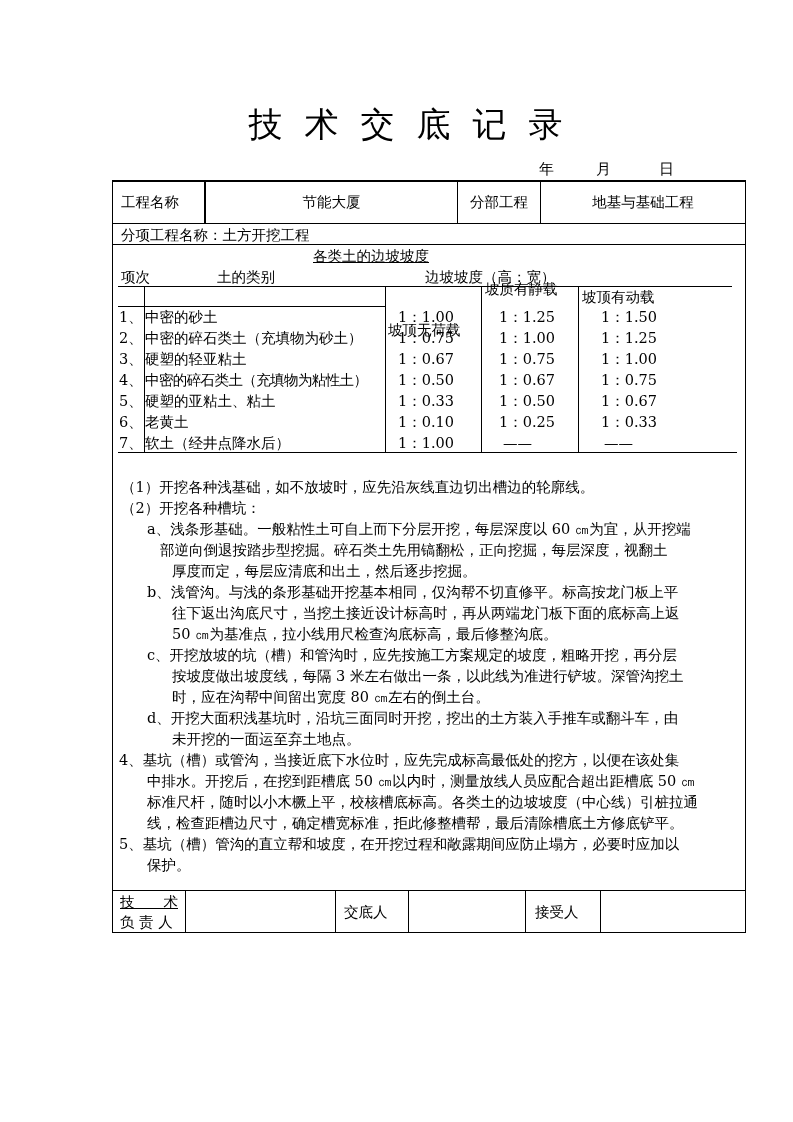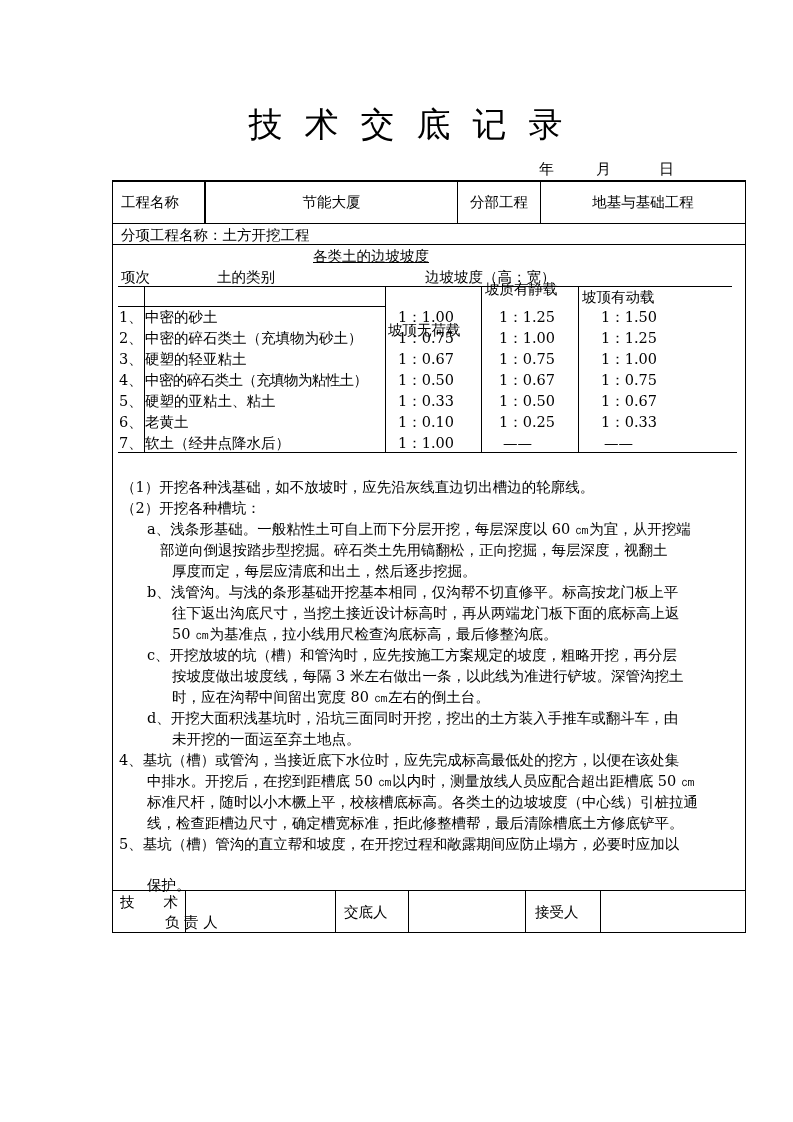--- a/index.html
+++ b/index.html
@@ -43,22 +43,22 @@
     <span>分项工程名称：</span><span>土方开挖工程</span>
   </div>
 
   <div class="hline" style="left:112px; width:634px; top:890px;"></div>
   <div class="vline" style="left:185px; top:890px; height:43px;"></div>
   <div class="vline" style="left:335px; top:890px; height:43px;"></div>
   <div class="vline" style="left:408px; top:890px; height:43px;"></div>
   <div class="vline" style="left:525px; top:890px; height:43px;"></div>
   <div class="vline" style="left:600px; top:890px; height:43px;"></div>
 
-  <div class="txt" style="left:120px; top:893px;">技　　术</div>
-  <div class="txt" style="left:120px; top:913px;margin-left:45px;">负 责 人</div>
+  <div class="txt" style="left:120px; top:893px;text-decoration:underline;">技　　术</div>
+  <div class="txt" style="left:120px; top:913px;">负 责 人</div>
   <div class="abs" style="left:186px; top:891px; width:149px; height:41px;"></div>
   <div class="txt" style="left:344px; top:903px;">交底人</div>
   <div class="abs" style="left:409px; top:891px; width:116px; height:41px;"></div>
   <div class="txt" style="left:535px; top:903px;">接受人</div>
   <div class="abs" style="left:601px; top:891px; width:144px; height:41px;"></div>
 </div>
 
 <div>
   <div class="txt" style="left:313px; top:247px; text-decoration: underline;">各类土的边坡坡度</div>
   <div class="txt" style="left:121px; top:268px;">项次</div>
@@ -148,14 +148,14 @@
 
   <div class="txt" style="left:147px; top:709px;">d、开挖大面积浅基坑时，沿坑三面同时开挖，挖出的土方装入手推车或翻斗车，由</div>
   <div class="txt" style="left:172px; top:730px;">未开挖的一面运至弃土地点。</div>
 
   <div class="txt" style="left:119px; top:751px;">4、基坑（槽）或管沟，当接近底下水位时，应先完成标高最低处的挖方，以便在该处集</div>
   <div class="txt" style="left:147px; top:772px;">中排水。开挖后，在挖到距槽底 50 ㎝以内时，测量放线人员应配合超出距槽底 50 ㎝</div>
   <div class="txt" style="left:147px; top:793px;">标准尺杆，随时以小木橛上平，校核槽底标高。各类土的边坡坡度（中心线）引桩拉通</div>
   <div class="txt" style="left:147px; top:814px;">线，检查距槽边尺寸，确定槽宽标准，拒此修整槽帮，最后清除槽底土方修底铲平。</div>
 
   <div class="txt" style="left:119px; top:835px;">5、基坑（槽）管沟的直立帮和坡度，在开挖过程和敞露期间应防止塌方，必要时应加以</div>
-  <div class="txt" style="left:147px; top:856px;margin-top:20px;">保护。</div>
+  <div class="txt" style="left:147px; top:856px;">保护。</div>
 </div>
 
 </body></html>

